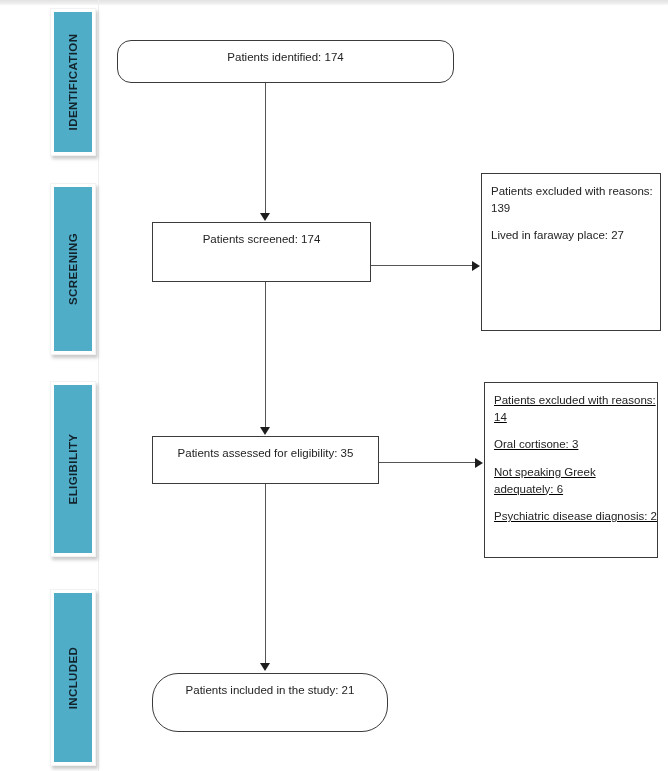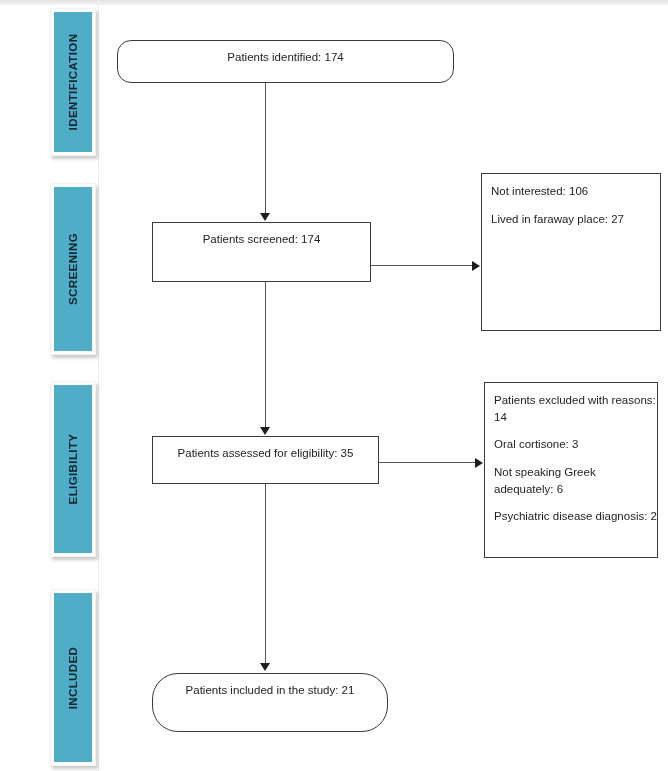--- a/index.html
+++ b/index.html
@@ -159,29 +159,29 @@
 
   <div class="box box-center" style="left:117px; top:40px; width:337px; height:43px;border-radius:14px;">
     <span class="box-text">Patients identified: 174</span>
   </div>
 
   <div class="box box-center" style="left:152px; top:222px; width:219px; height:60px;">
     <span class="box-text">Patients screened: 174</span>
   </div>
 
   <div class="box box-list" style="left:481px; top:173px; width:180px; height:158px;">
-    <div class="line para">Not interested: 106</div>
+    <div class="line para">Patients excluded with reasons: 139</div>
     <div class="line para">Lived in faraway place: 27</div>
   </div>
 
   <div class="box box-center" style="left:152px; top:436px; width:227px; height:48px;">
     <span class="box-text">Patients assessed for eligibility: 35</span>
   </div>
 
-  <div class="box box-list" style="left:484px; top:382px; width:174px; height:176px;">
+  <div class="box box-list" style="left:484px; top:382px; width:174px; height:176px;text-decoration:underline;">
     <div class="line para">Patients excluded with reasons: 14</div>
     <div class="line para">Oral cortisone: 3</div>
     <div class="line para">Not speaking Greek adequately: 6</div>
     <div class="line para">Psychiatric disease diagnosis: 2</div>
   </div>
 
   <div class="box box-center" style="left:152px; top:673px; width:236px; height:59px;border-radius:26px;">
     <span class="box-text">Patients included in the study: 21</span>
   </div>
 

